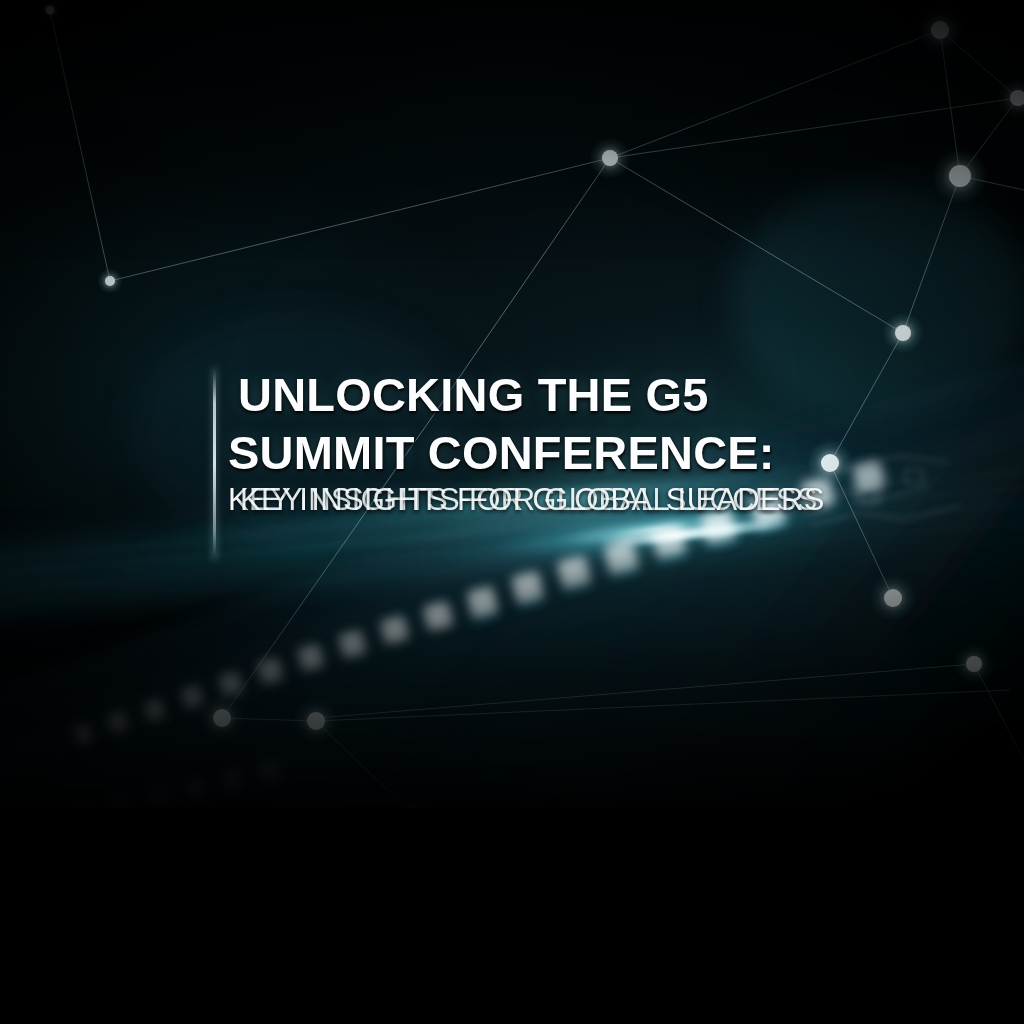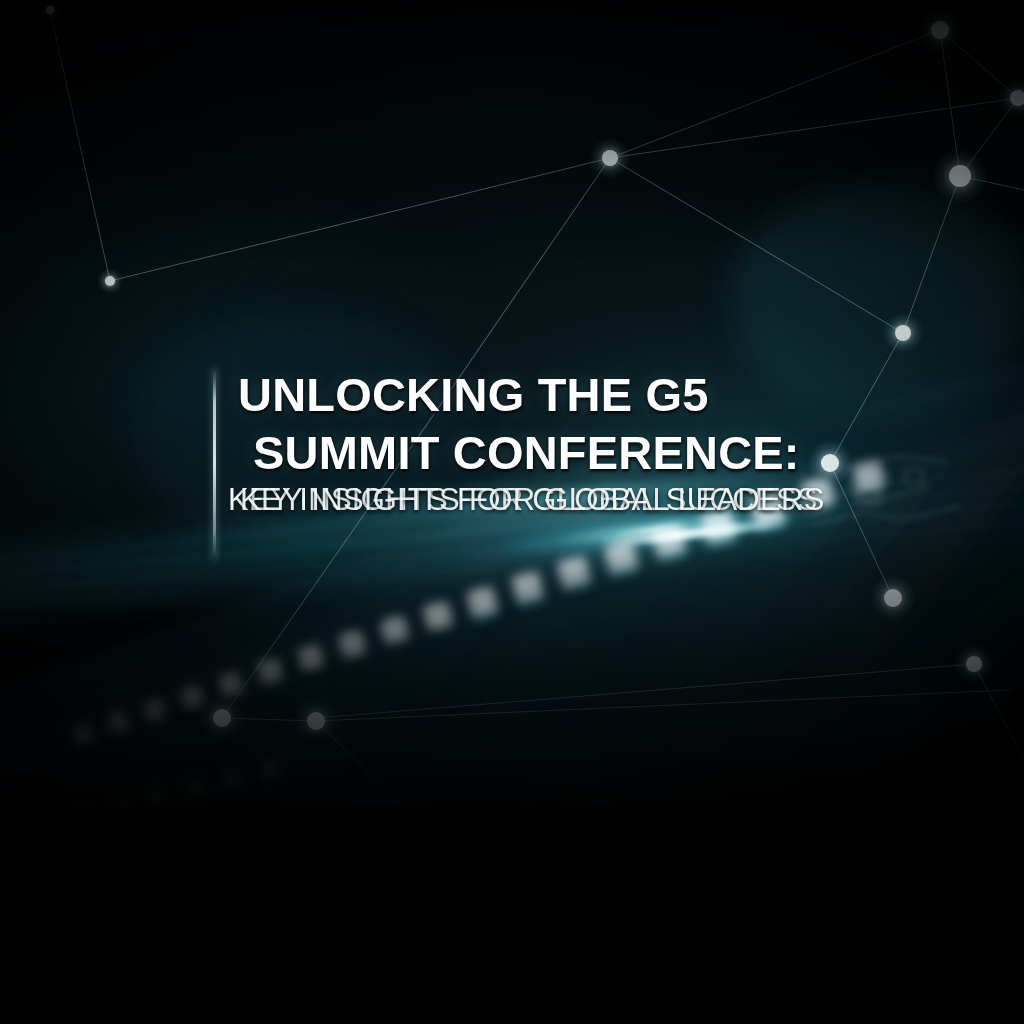--- a/index.html
+++ b/index.html
@@ -79,21 +79,21 @@
     letter-spacing: 0.2px;
     line-height: 58px;
     color: #fbfdfe;
     text-shadow:
       0 2px 5px rgba(0,0,0,0.85),
       0 0 18px rgba(150,215,230,0.2),
       1px 2px 2px rgba(0,0,0,0.7);
     white-space: nowrap;
   }
   .headline .ln1 { padding-left: 10px; display: block; }
-  .headline .ln2 { display: block; margin-left: 25px; }
+  .headline .ln2 { display: block; }
 
   .subhead {
     position: relative;
     height: 40px;
     font-size: 31px;
     font-weight: normal;
     letter-spacing: 0.3px;
     color: #f4fafb;
     white-space: nowrap;
     text-shadow:

